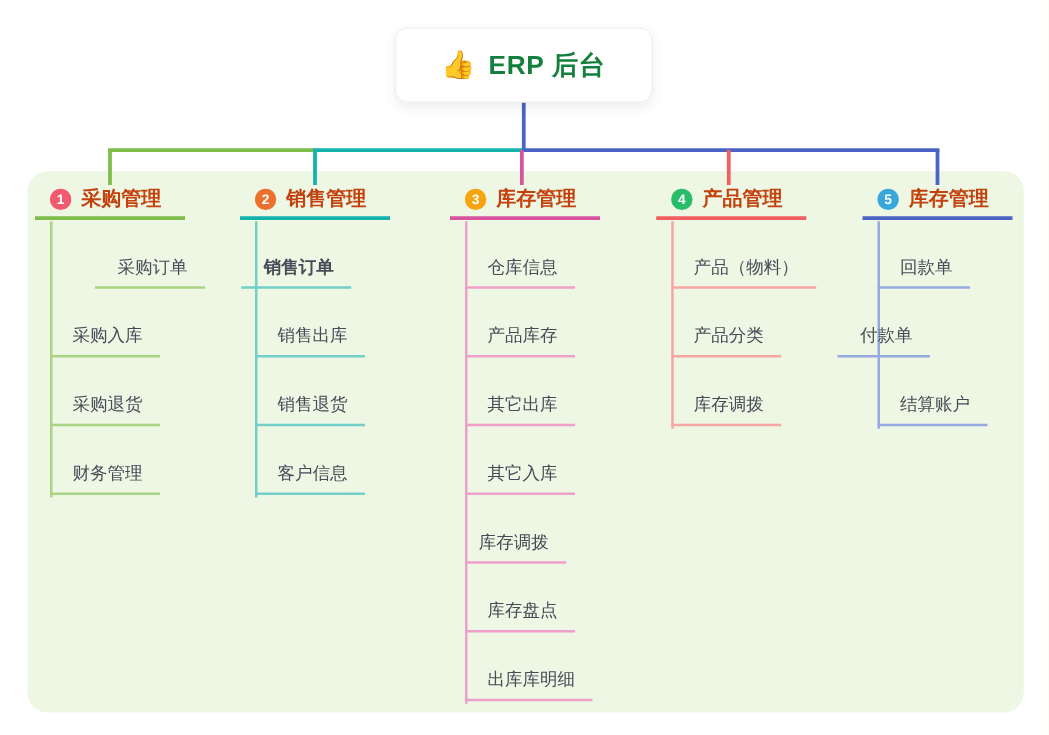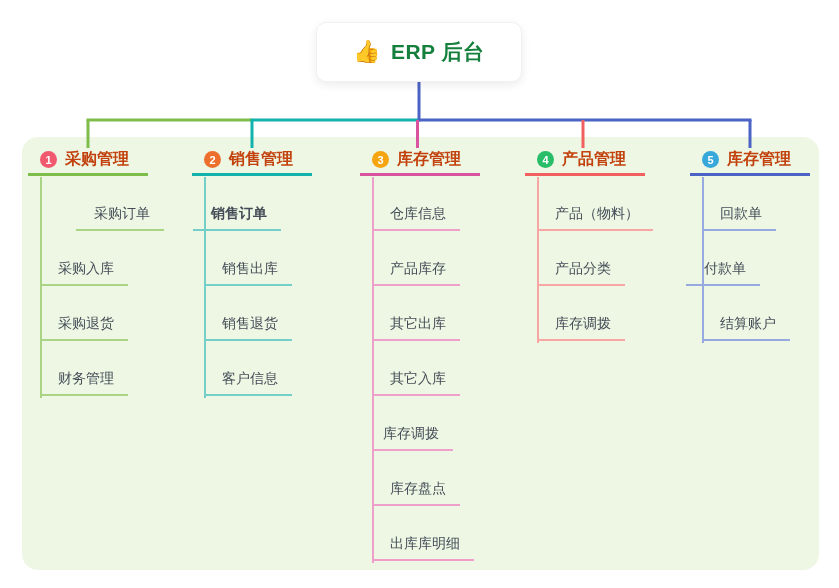--- a/index.html
+++ b/index.html
@@ -103,16 +103,16 @@
       <div class="branch-spine" style="left: 537px; top: 177px; height: 166px; background: rgb(247, 166, 163);"></div>
       <div class="child-item" style="left: 537px; top: 203px; border-bottom-color: rgb(247, 166, 163);">产品（物料）</div>
       <div class="child-item" style="left: 537px; top: 258px; border-bottom-color: rgb(247, 166, 163);">产品分类</div>
       <div class="child-item" style="left: 537px; top: 313px; border-bottom-color: rgb(247, 166, 163);">库存调拨</div>
       <div class="branch-header" style="left: 690px; top: 146px; border-bottom-color: rgb(75, 99, 196);">
         <span class="branch-badge" style="background: rgb(56, 168, 218);">5</span>
         <span class="branch-label">库存管理</span>
       </div>
       <div class="branch-spine" style="left: 702px; top: 177px; height: 166px; background: rgb(151, 170, 224);"></div>
       <div class="child-item" style="left: 702px; top: 203px; border-bottom-color: rgb(151, 170, 224);">回款单</div>
-      <div class="child-item" style="left: 686px; top: 258px; border-bottom-color: rgb(151, 170, 224); text-align: center;">付款单</div>
+      <div class="child-item" style="left: 670px; top: 258px; border-bottom-color: rgb(151, 170, 224); text-align: center;">付款单</div>
       <div class="child-item" style="left: 702px; top: 313px; border-bottom-color: rgb(151, 170, 224);">结算账户</div>
     </div>
 </div>
 
 </body></html>

